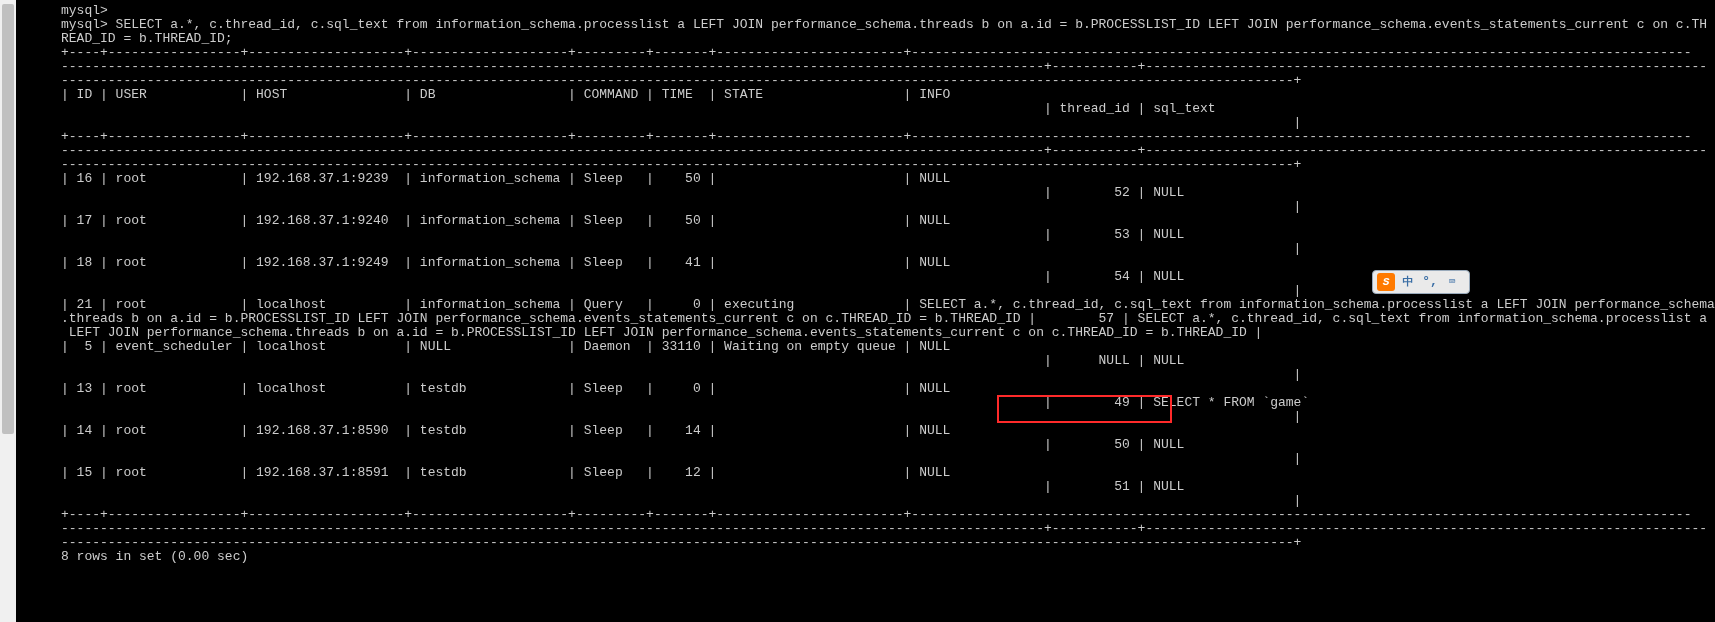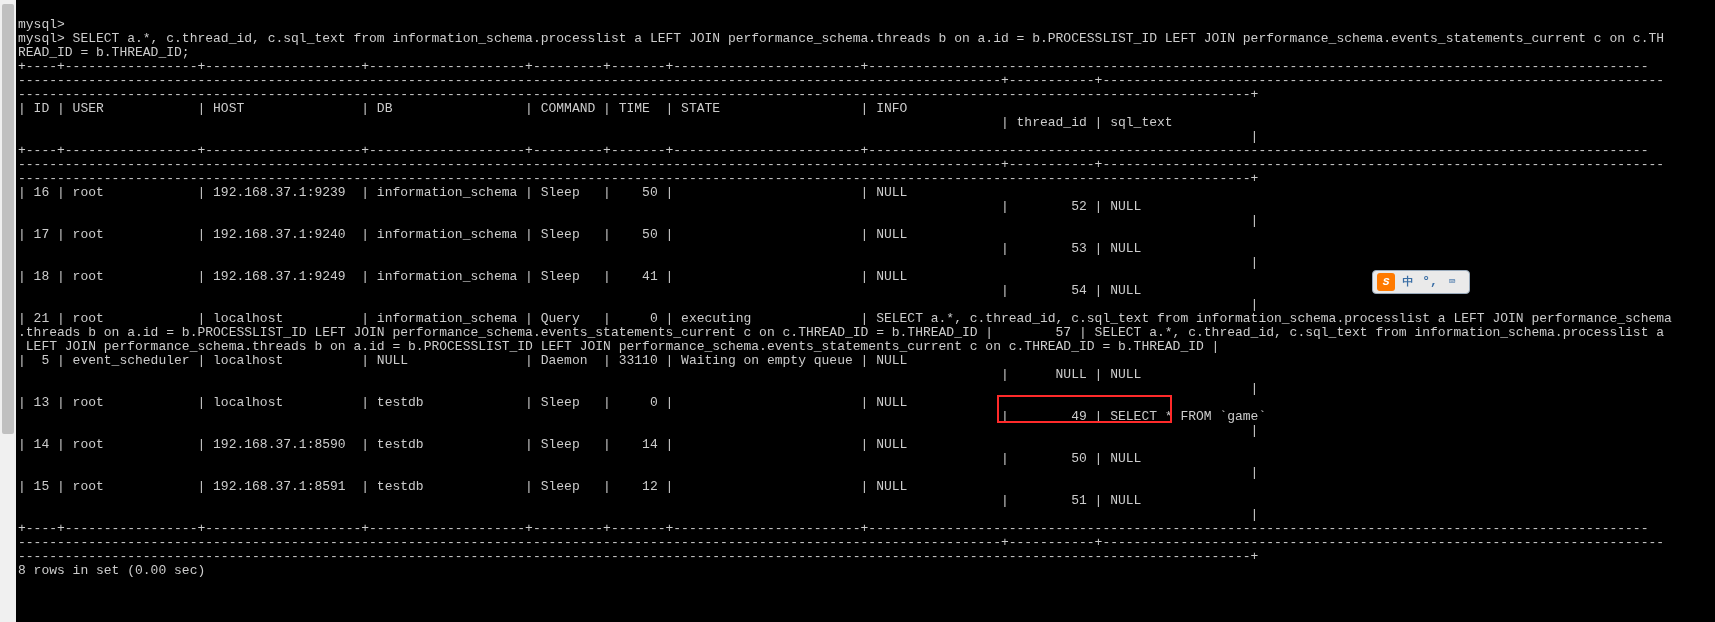--- a/index.html
+++ b/index.html
@@ -11,21 +11,22 @@
     font-size: 13px;
     line-height: 14px;
     width: 1715px;
     height: 622px;
     overflow: hidden;
   }
   .term {
     white-space: pre;
     position: relative;
     padding-left: 18px;
-    padding-top: 18px;
+    padding-top: 4px;
+    margin-left: 43px;
   }
   .highlight-box {
     position: absolute;
     border: 2px solid #ff2a2a;
     pointer-events: none;
     box-sizing: border-box;
   }
   .ime-bar {
     position: absolute;
     background: #eaeaea;

